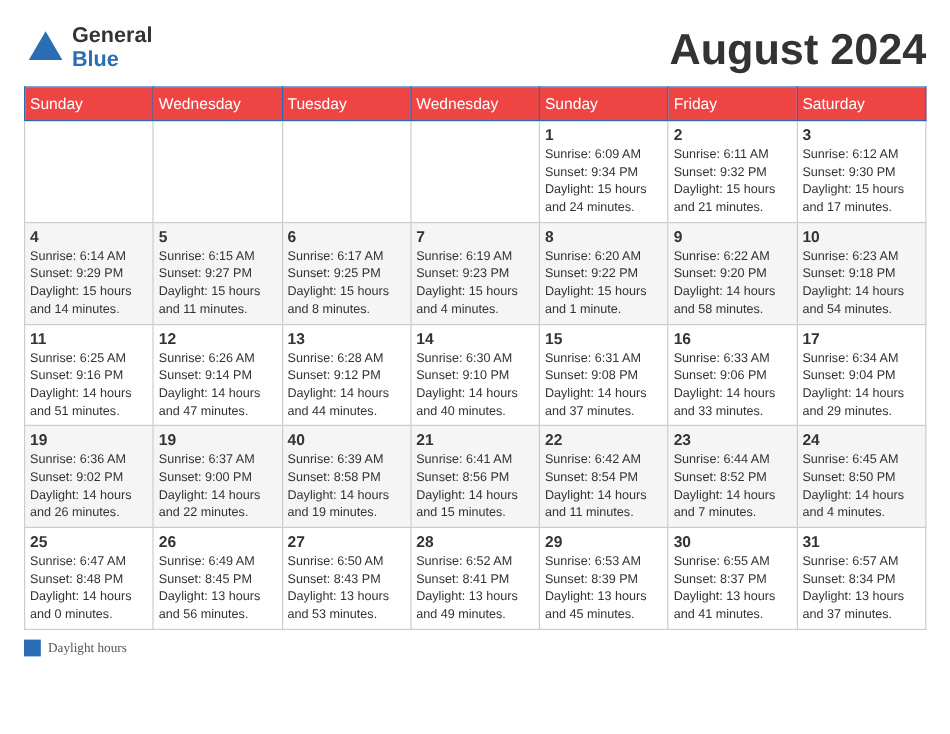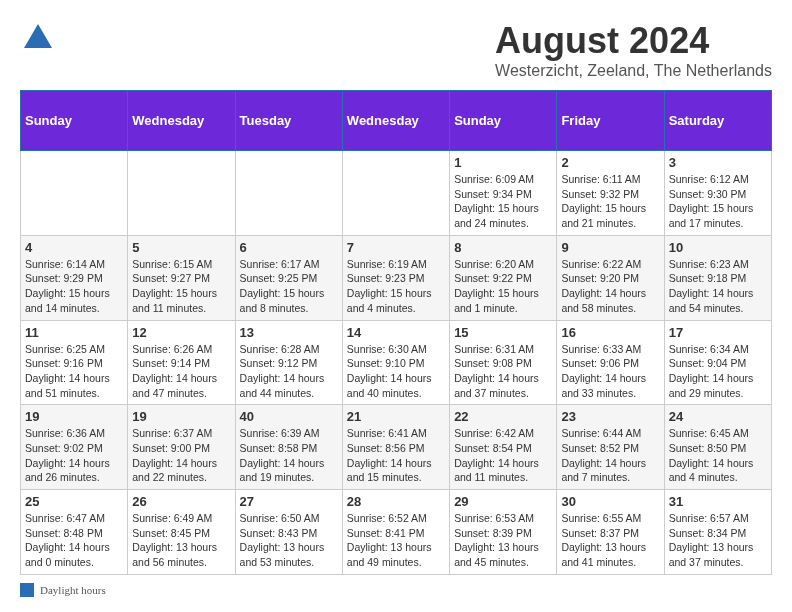--- a/index.html
+++ b/index.html
@@ -51,26 +51,26 @@
     .location-title {
       font-size: 16px;
       color: #555;
     }
     .calendar-table {
       width: 100%;
       border-collapse: collapse;
       font-size: 11px;
     }
     .calendar-table thead th {
-      background-color: #6d28d9;
+      background-color: #ef4444;
       color: #fff;
-      padding: 22px 4px;
+      padding: 6px 4px;
       text-align: left;
       font-size: 13px;
-      font-weight: bold;
+      font-weight: normal;
       border: 1px solid #2a6db5;
     }
     .calendar-table tbody td {
       border: 1px solid #ccc;
       vertical-align: top;
       padding: 4px;
       width: calc(100% / 7);
       min-height: 80px;
       background: #fff;
     }
@@ -109,24 +109,27 @@
     }
   </style>
 </head>
 <body>
 
 <div class="header-area">
   <div class="logo">
     <svg class="logo-icon" viewBox="0 0 36 36" xmlns="http://www.w3.org/2000/svg">
       <polygon points="18,4 32,28 4,28" fill="#2a6db5"></polygon>
     </svg>
+    <div class="logo-text">
+      <span class="logo-general">General</span>
+      <span class="logo-blue">Blue</span>
+    </div>
   </div>
   <div class="title-area">
     <div class="month-title">August 2024</div>
-    <div class="location-title">Westerzicht, Zeeland, The Netherlands</div>
   </div>
 </div>
 
 <table class="calendar-table">
   <thead>
     <tr>
     <th>Sunday</th>
         <th>Wednesday</th>
         <th>Tuesday</th>
         <th>Wednesday</th>

